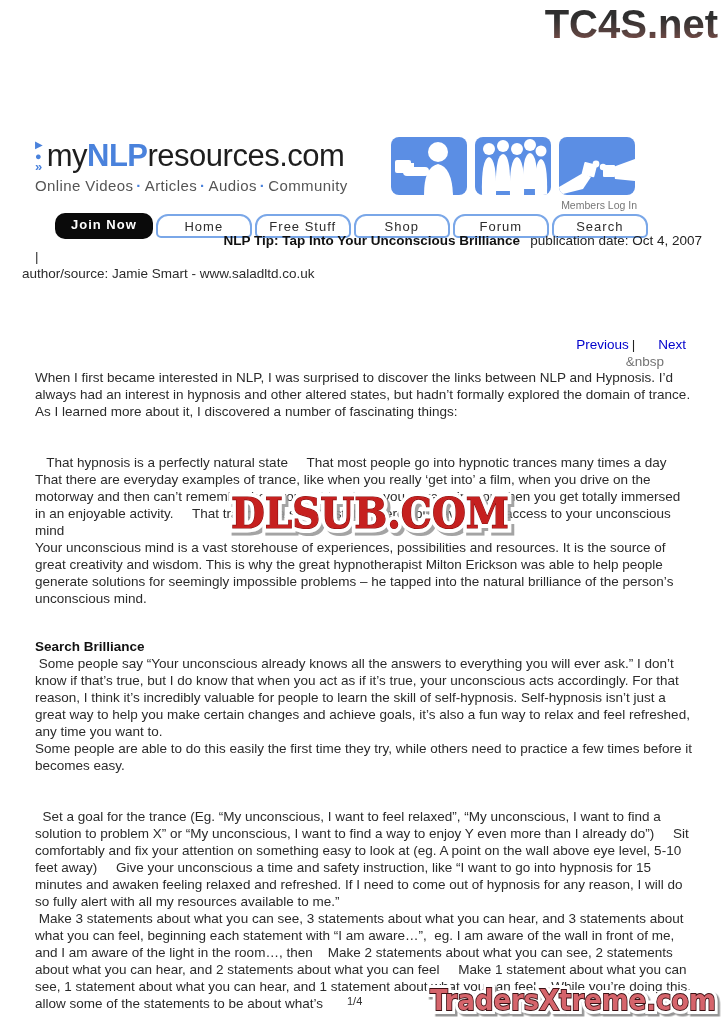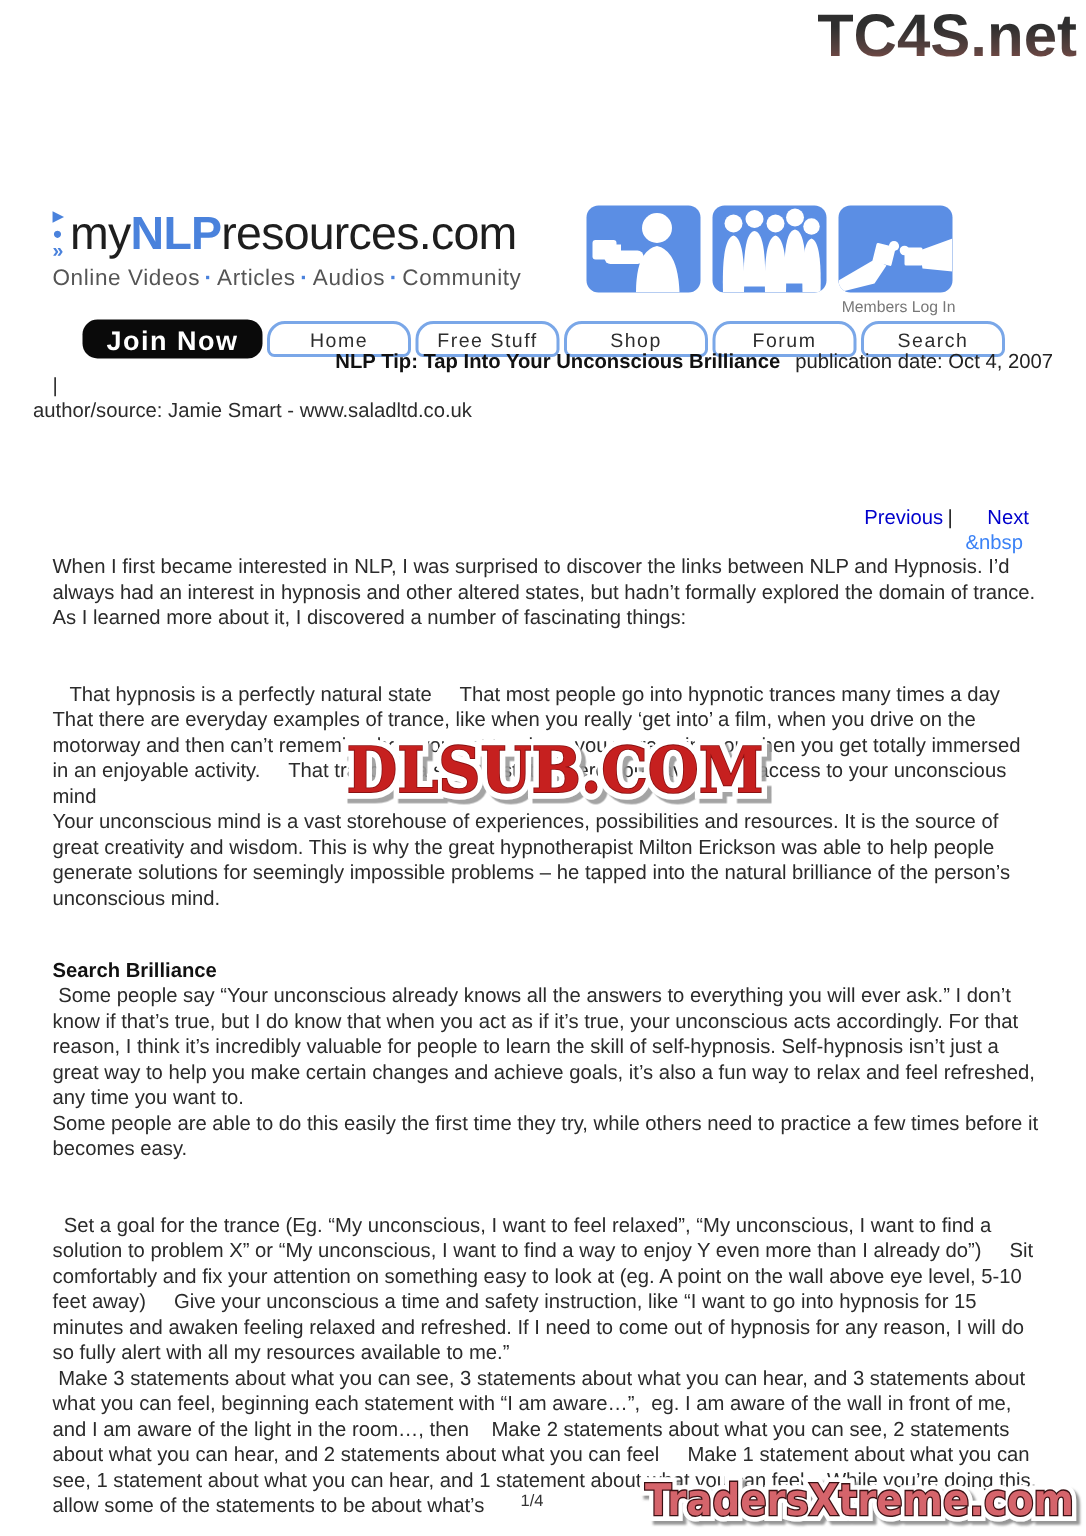--- a/index.html
+++ b/index.html
@@ -31,41 +31,41 @@
 
   .tiles { position:absolute; left:391px; top:137px; display:flex; gap:8px; }
   .tile { width:76px; height:58px; background:#5b8ee4; border-radius:8px; overflow:hidden; }
   .tile svg { display:block; width:100%; height:100%; }
 
   .members { position:absolute; top:199px; left:391px; width:246px; text-align:right; font-size:10.5px; color:#777; }
 
   
   .nav { position:absolute; left:55px; top:213px; display:flex; align-items:flex-start; gap:3px; }
   .join {
-    background:#0a0a0a; color:#fff; font-weight:bold; font-size:18px; letter-spacing:1px;
+    background:#0a0a0a; color:#fff; font-weight:bold; font-size:13px; letter-spacing:1px;
     border-radius:10px; padding:4px 16px 5px; height:26px;
   }
   .tab {
     width:96px; height:24px; margin-top:1px; background:#fff;
     border:2px solid #7aa7e8; border-radius:12px 12px 5px 5px;
     font-size:13px; letter-spacing:1px; color:#2d2d2d;
     display:flex; align-items:center; justify-content:center;
   }
 
   
   .title-line { position:absolute; top:233px; left:35px; right:18px; text-align:right; font-size:13.5px; padding-right:4px; }
   .title-line .t { font-weight:bold; color:#111; }
   .title-line .d { color:#222; margin-left:10px; }
   .pipe   { position:absolute; top:249px; left:35px; font-size:13.5px; }
   .author { position:absolute; top:266px; left:22px; font-size:13.5px; }
 
   .prevnext { position:absolute; top:337px; right:38px; font-size:13.5px; }
   .prevnext a { color:#0000cc; cursor:pointer;margin-left:20px; }
   .prevnext .sep { color:#222; padding:0 3px; }
-  .nbsp { position:absolute; top:354px; right:42px; font-size:13.5px; color:#3b82f6; }
+  .nbsp { position:absolute; top:354px; right:60px; font-size:13.5px; color:#737373; }
 
   
   .article { position:absolute; top:369px; left:35px; width:658px; font-size:13.5px; line-height:17px; color:#2b2b2b; }
   .article p { margin:0; white-space:pre-wrap; }
   .article .gap-a { margin-bottom:34px; }
   .article h3 { margin-top:31px; font-size:13.5px; line-height:17px; color:#111; }
   .article .gap-b { margin-top:34px; }
 
   
   .dlsub { position:absolute; left:228px; top:487px; }

